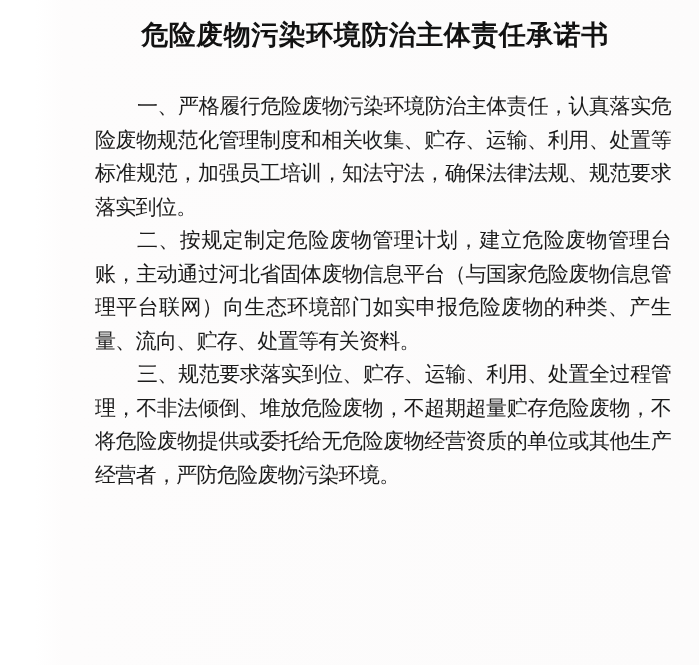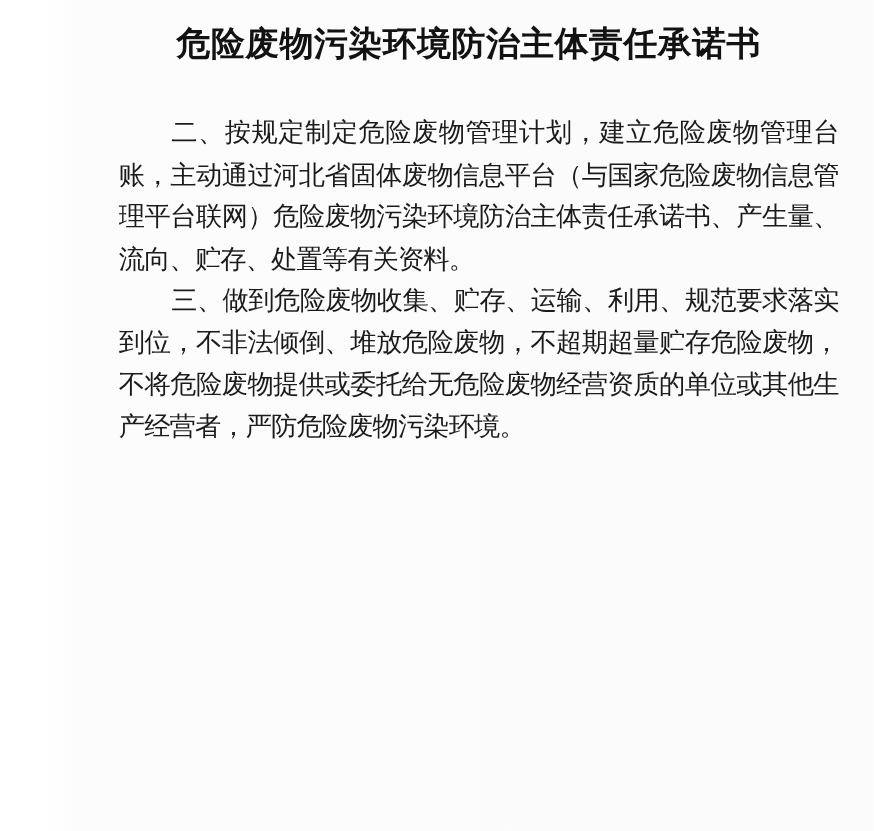--- a/index.html
+++ b/index.html
@@ -47,16 +47,17 @@
     word-break: break-all;
   }
 </style>
 </head>
 <body>
 
 <div class="page">
   <h1 class="doc-title">危险废物污染环境防治主体责任承诺书</h1>
 
   <div class="doc-body">
-    <p>二、按规定制定危险废物管理计划，建立危险废物管理台账，主动通过河北省固体废物信息平台（与国家危险废物信息管理平台联网）危险废物污染环境防治主体责任承诺书、产生量、流向、贮存、处置等有关资料。</p>
-    <p>三、做到危险废物收集、贮存、运输、利用、规范要求落实到位，不非法倾倒、堆放危险废物，不超期超量贮存危险废物，不将危险废物提供或委托给无危险废物经营资质的单位或其他生产经营者，严防危险废物污染环境。</p>
+    <p>一、严格履行危险废物污染环境防治主体责任，认真落实危险废物规范化管理制度和相关收集、贮存、运输、利用、处置等标准规范，加强员工培训，知法守法，确保法律法规、规范要求落实到位。</p>
+    <p>二、按规定制定危险废物管理计划，建立危险废物管理台账，主动通过河北省固体废物信息平台（与国家危险废物信息管理平台联网）向生态环境部门如实申报危险废物的种类、产生量、流向、贮存、处置等有关资料。</p>
+    <p>三、规范要求落实到位、贮存、运输、利用、处置全过程管理，不非法倾倒、堆放危险废物，不超期超量贮存危险废物，不将危险废物提供或委托给无危险废物经营资质的单位或其他生产经营者，严防危险废物污染环境。</p>
   </div>
 </div>
 
 </body></html>

